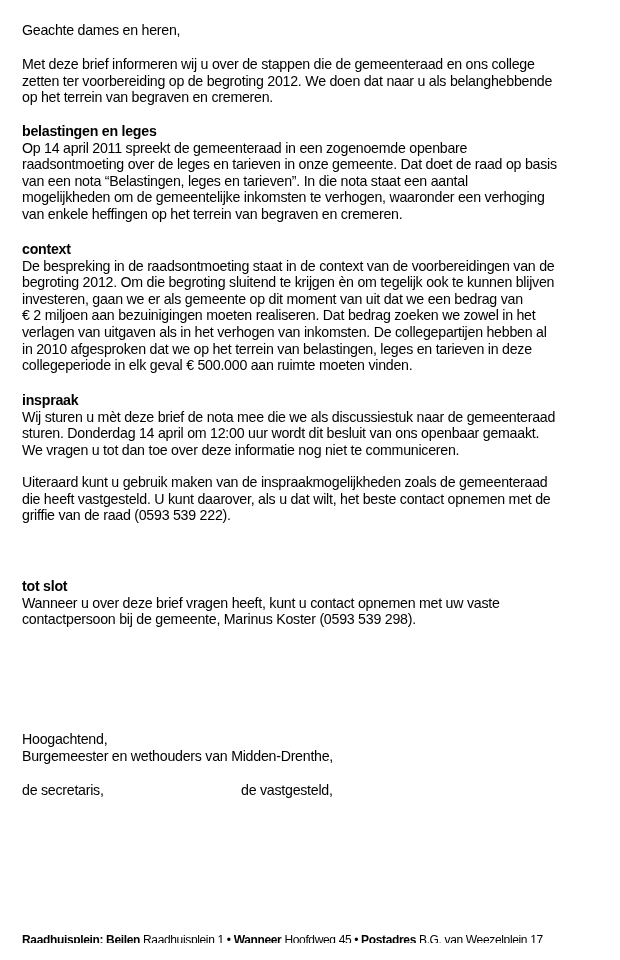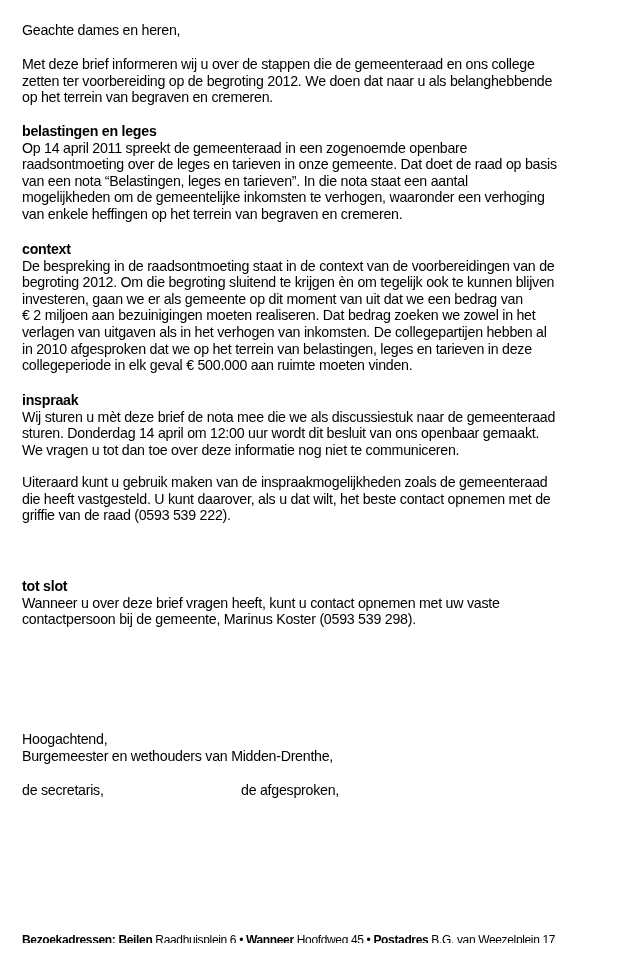--- a/index.html
+++ b/index.html
@@ -106,21 +106,21 @@
     <span class="ln">contactpersoon bij de gemeente, Marinus Koster (0593 539 298).</span>
   </div>
 
   <div class="blk" style="top:731px;">
     <span class="ln">Hoogachtend,</span>
     <span class="ln">Burgemeester en wethouders van Midden-Drenthe,</span>
   </div>
 
   <div class="blk" style="top:782px;">
     <span class="sig-line">de secretaris,</span>
-    <span class="sig-right">de afgesproken,</span>
+    <span class="sig-right">de vastgesteld,</span>
   </div>
 </div>
 
 <div class="footer">
   <div class="clip">
-    <span class="fl"><b>Bezoekadressen: Beilen</b><span> Raadhuisplein 6 • </span><b>Wanneer</b><span> Hoofdweg 45 • </span><b>Postadres</b><span> B.G. van Weezelplein 17</span></span>
+    <span class="fl"><b>Raadhuisplein: Beilen</b><span> Raadhuisplein 1 • </span><b>Wanneer</b><span> Hoofdweg 45 • </span><b>Postadres</b><span> B.G. van Weezelplein 17</span></span>
   </div>
 </div>
 
 </body></html>

